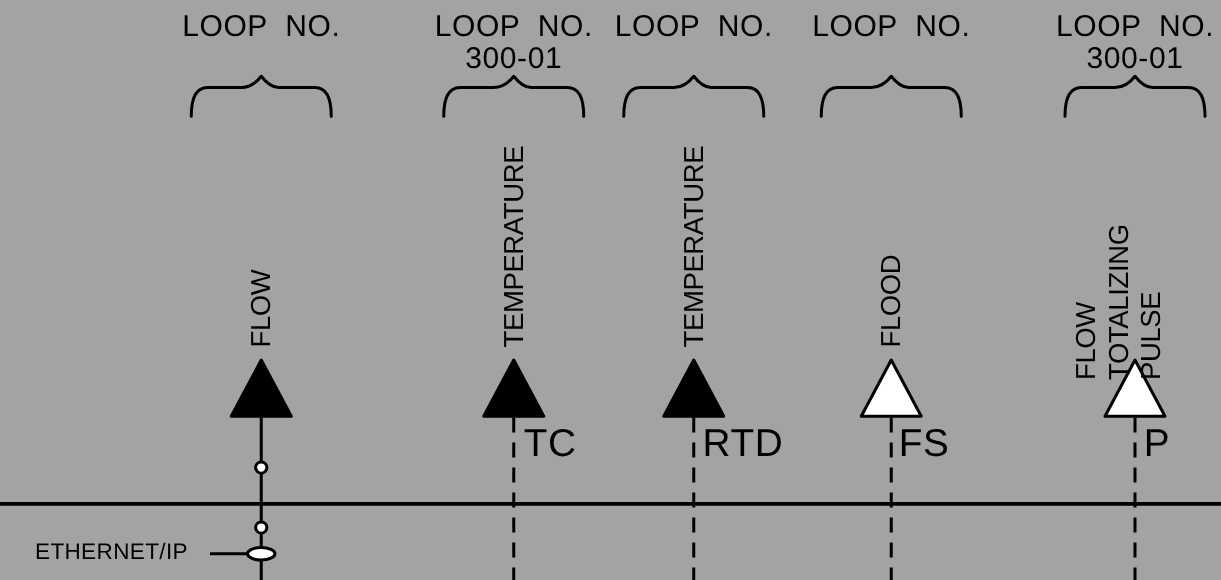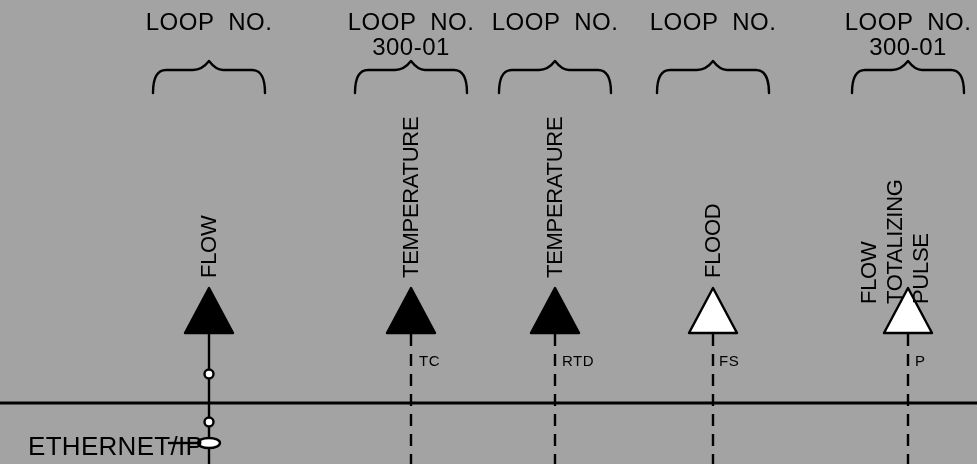--- a/index.html
+++ b/index.html
@@ -37,32 +37,32 @@
     white-space:pre-line;
     font-size:22px;
     line-height:24px;
     letter-spacing:-0.3px;
   }
   .vlabel.two-line{
     line-height:26px;
   }
   .tag{
     position:absolute;
-    top:352px;
-    font-size:15px;
+    top:337px;
+    font-size:31px;
     letter-spacing:0.5px;
     white-space:nowrap;
   }
   .net-label{
     position:absolute;
     left:28px;
     top:431px;
     width:140px;
     text-align:left;
-    font-size:26px;
+    font-size:18px;
     letter-spacing:0.3px;
     white-space:nowrap;
   }
 </style>
 </head>
 <body>
 
 <div class="canvas">
 
   <svg class="gfx" width="977" height="464" viewBox="0 0 977 464">

